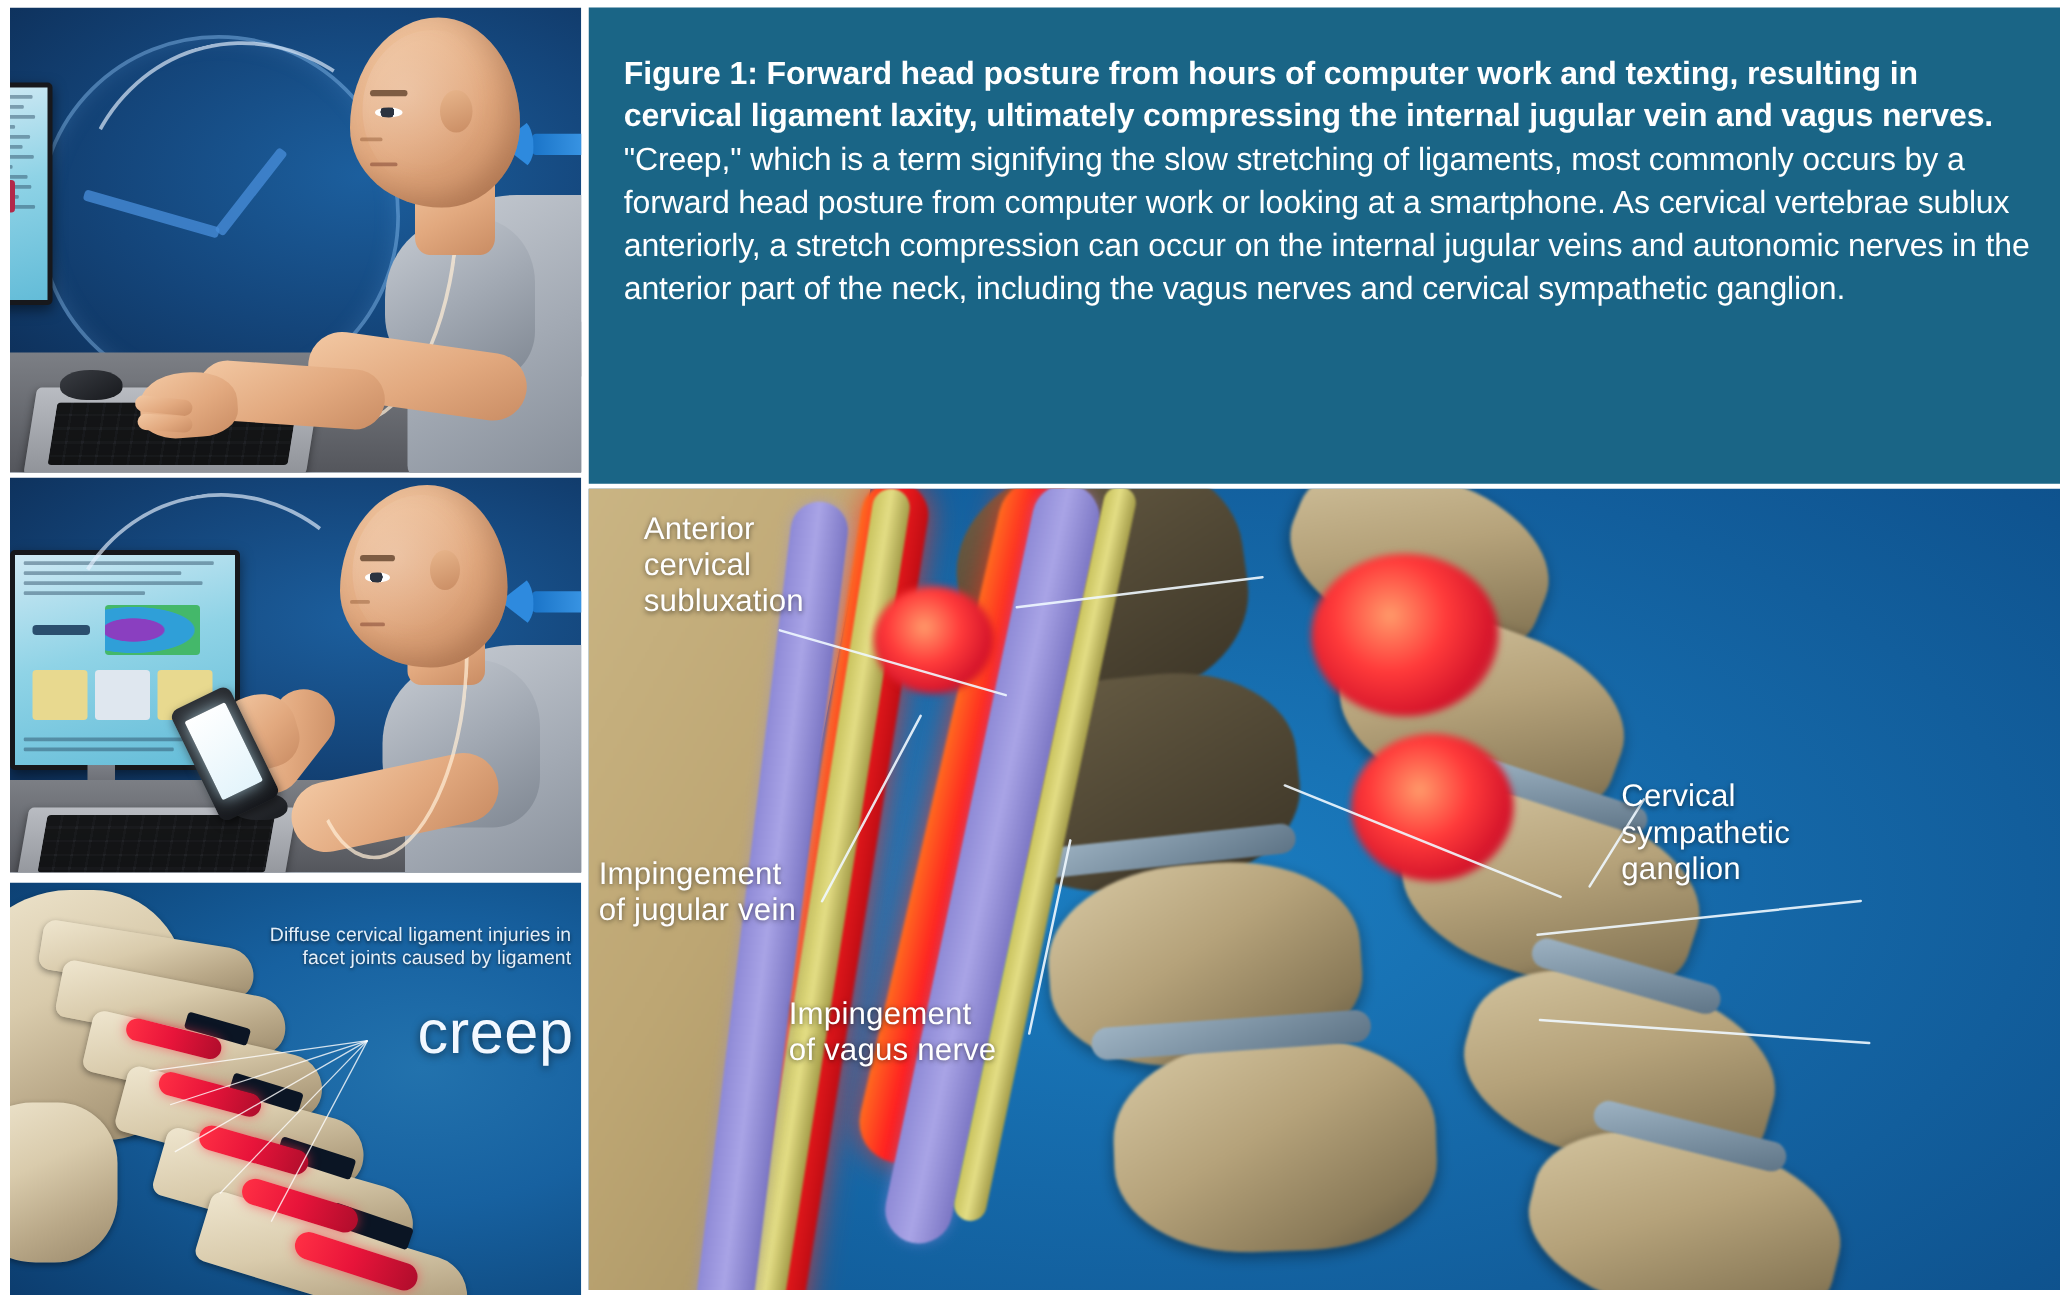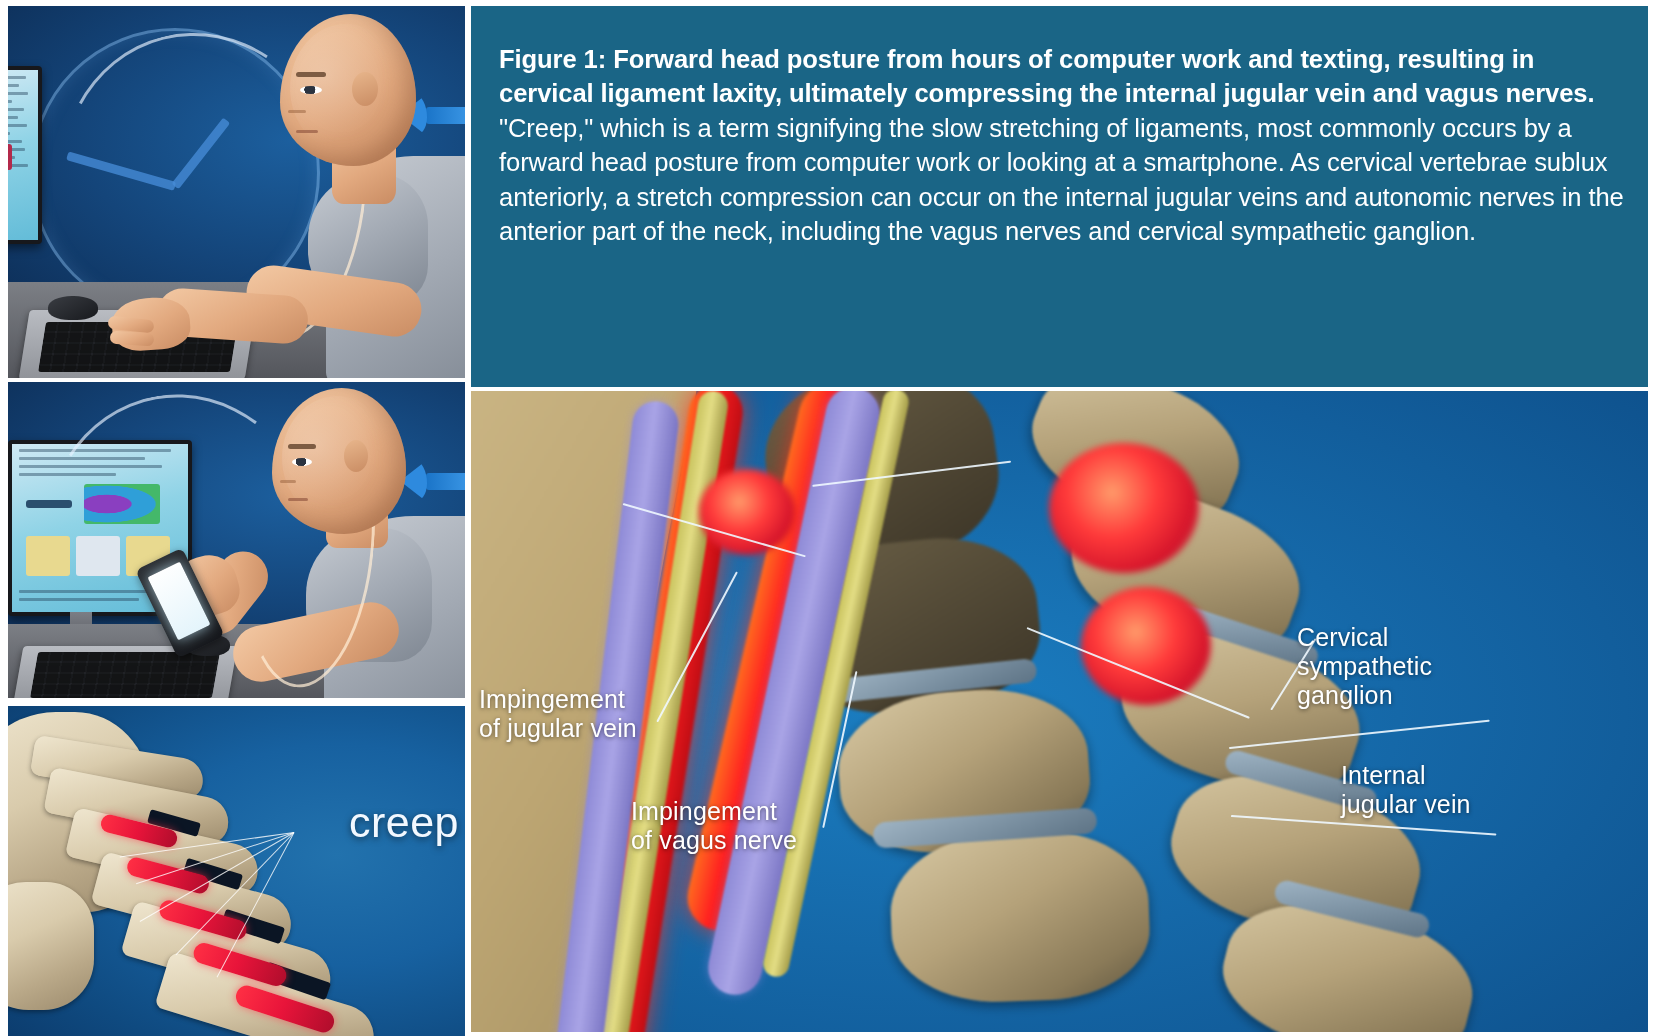--- a/index.html
+++ b/index.html
@@ -172,21 +172,21 @@
   .pointer-line { position:absolute; background:rgba(255,255,255,.8); height:1px; transform-origin:0 50%; }
 
   .creep-caption {
     position:absolute; right:8px; top:34px; width:250px;
     text-align:right; color:#e4eef8; line-height:1.16;
     font-size:15.5px; letter-spacing:.1px;
     text-shadow:0 1px 3px rgba(0,0,0,.6);
   }
   .creep-word {
     position:absolute; right:6px; top:92px;
-    font-size:43px; font-weight:300; color:#f2f8ff; letter-spacing:.5px;
+    font-size:49px; font-weight:300; color:#f2f8ff; letter-spacing:.5px;
     text-shadow:0 2px 7px rgba(0,0,0,.55);
   }
 
   
   #caption-panel {
     position:absolute; left:471px; top:6px;
     width:1177px; height:381px;
     background:#1a6586;
   }
   #caption-text {
@@ -431,20 +431,23 @@
       <div class="spine-gap z4" style="left:256px; top:266px; width:66px; height:18px; transform:rotate(19deg);"></div>
 
       <div>
         <div class="pointer-line z8" style="left:286px; top:126px; width:176px; transform:rotate(172deg);"></div>
         <div class="pointer-line z8" style="left:286px; top:126px; width:166px; transform:rotate(162deg);"></div>
         <div class="pointer-line z8" style="left:286px; top:126px; width:178px; transform:rotate(150deg);"></div>
         <div class="pointer-line z8" style="left:286px; top:126px; width:170px; transform:rotate(134deg);"></div>
         <div class="pointer-line z8" style="left:286px; top:126px; width:164px; transform:rotate(118deg);"></div>
       </div>
 
+      <div class="creep-caption z9">Diffuse cervical ligament
+injuries in facet joints
+caused by ligament</div>
       <div class="creep-word z9">creep</div>
     </div>
   </div>
 
   <div id="caption-panel">
     <p id="caption-text"><span class="lead">Figure 1: Forward head posture from hours of computer work and texting, resulting in cervical ligament laxity, ultimately compressing the internal jugular vein and vagus nerves.</span><span> "Creep," which is a term signifying the slow stretching of ligaments, most commonly occurs by a forward head posture from computer work or looking at a smartphone. As cervical vertebrae sublux anteriorly, a stretch compression can occur on the internal jugular veins and autonomic nerves in the anterior part of the neck, including the vagus nerves and cervical sympathetic ganglion.</span></p>
   </div>
 
   <div id="anatomy-panel">
 
@@ -494,29 +497,30 @@
       <div class="leader z8" style="left:152px; top:112px; width:190px; transform:rotate(16deg);"></div>
       <div class="leader z8" style="left:186px; top:330px; width:170px; transform:rotate(-62deg);"></div>
       <div class="leader z8" style="left:352px; top:436px; width:160px; transform:rotate(-78deg);"></div>
       <div class="leader z8" style="left:540px; top:70px;  width:200px; transform:rotate(173deg);"></div>
       <div class="leader z8" style="left:556px; top:236px; width:240px; transform:rotate(22deg);"></div>
       <div class="leader z8" style="left:800px; top:318px; width:84px;  transform:rotate(-58deg);"></div>
       <div class="leader z8" style="left:758px; top:356px; width:262px; transform:rotate(-6deg);"></div>
       <div class="leader z8" style="left:760px; top:424px; width:266px; transform:rotate(4deg);"></div>
     </div>
 
+    <div class="anno z9" style="left:44px; top:18px;">Anterior
+cervical
+subluxation</div>
 
     <div class="anno z9" style="left:8px; top:294px;">Impingement
 of jugular vein</div>
 
     <div class="anno z9" style="left:160px; top:406px;">Impingement
 of vagus nerve</div>
 
 
 
     <div class="anno z9" style="left:826px; top:232px;">Cervical
 sympathetic
 ganglion</div>
 
-    <div class="anno z9" style="left:870px; top:370px;">Internal
-jugular vein</div>
   </div>
 </div>
 
 </body></html>

